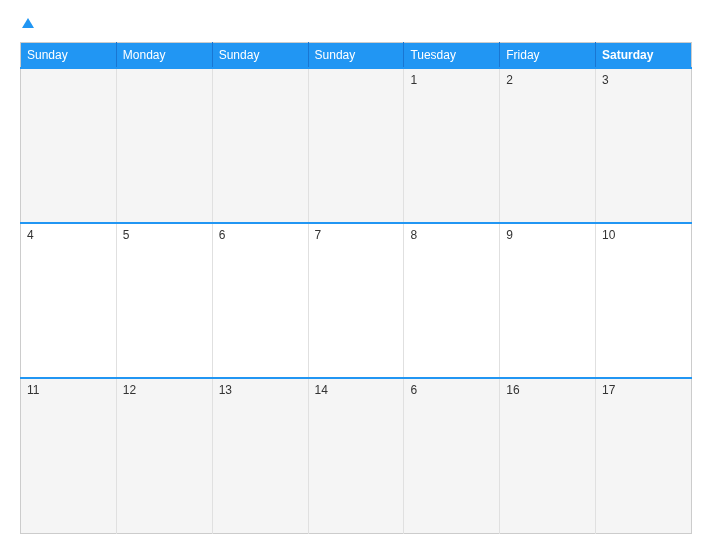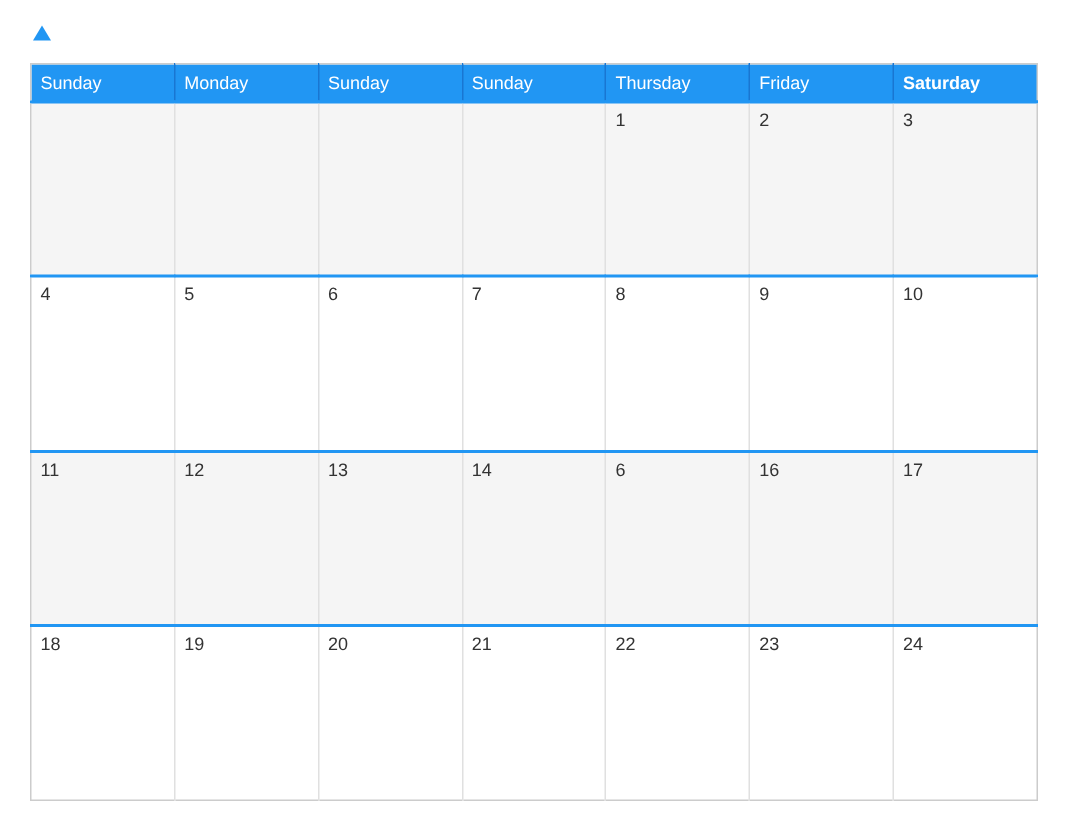--- a/index.html
+++ b/index.html
@@ -146,21 +146,21 @@
     <div class="country"></div>
   </div>
 
   <table class="calendar">
     <thead>
       <tr>
       <th>Sunday</th>
           <th>Monday</th>
           <th>Sunday</th>
           <th>Sunday</th>
-          <th>Thursday</th>
+          <th>Tuesday</th>
           <th>Friday</th>
           <th>Saturday</th>
         </tr>
     </thead>
     <tbody id="calendar-body">
     <tr>
           <td></td>
           <td></td>
           <td></td>
           <td></td>
@@ -179,24 +179,15 @@
         </tr>
         <tr>
           <td><span class="day-num">11</span></td>
           <td><span class="day-num">12</span></td>
           <td><span class="day-num">13</span></td>
           <td><span class="day-num">14</span></td>
           <td><span class="day-num">6</span></td>
           <td><span class="day-num">16</span></td>
           <td><span class="day-num">17</span></td>
         </tr>
-        <tr>
-          <td><span class="day-num">18</span></td>
-          <td><span class="day-num">19</span></td>
-          <td><span class="day-num">20</span></td>
-          <td><span class="day-num">21</span></td>
-          <td><span class="day-num">22</span></td>
-          <td><span class="day-num">23</span></td>
-          <td><span class="day-num">24</span></td>
-        </tr>
       </tbody>
   </table>
 </div>
 
 </body></html>

